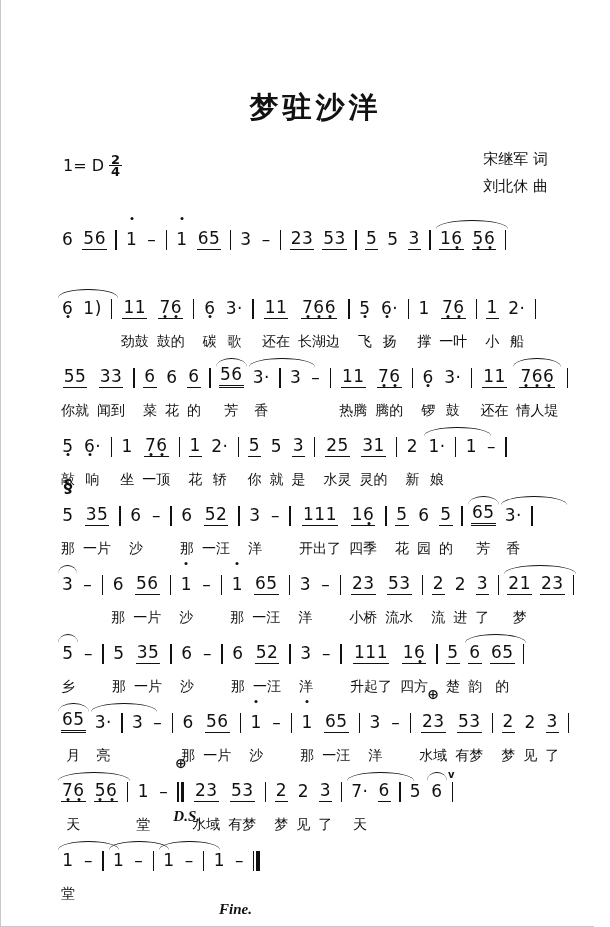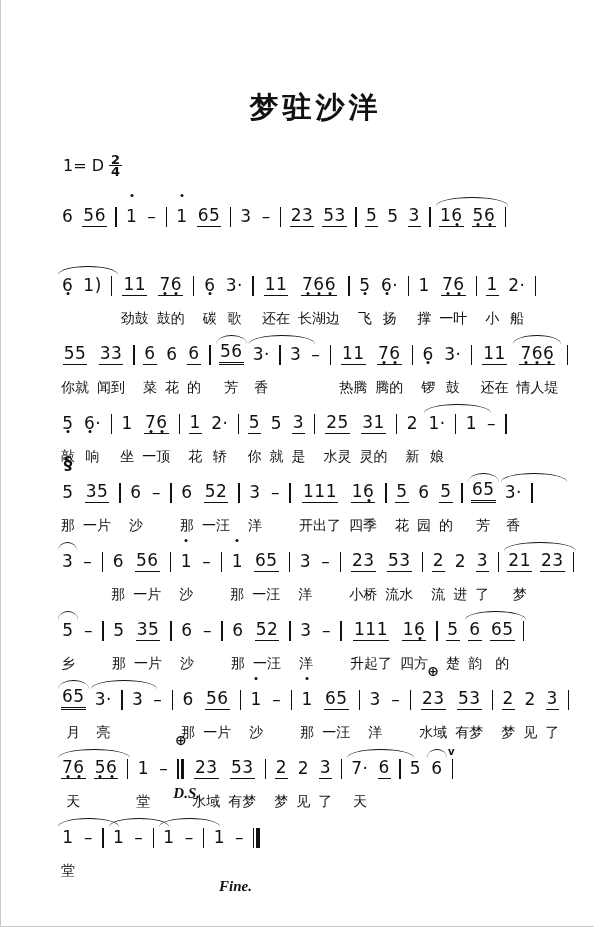--- a/index.html
+++ b/index.html
@@ -53,20 +53,24 @@
 <div class="page">
   <h1 class="title">梦驻沙洋</h1>
   <div class="meta">
     <div class="keysig">
       <span>1= D</span>
       <span class="ts">
         <span class="ts-top">2</span>
         <span class="ts-bot">4</span>
       </span>
     </div>
+    <div class="credits">
+      <div>宋继军 词</div>
+      <div>刘北休 曲</div>
+    </div>
   </div>
   <div class="score" id="score">
       <div class="score-line">
         <span class="tok">
           <span class="dotrow hi"><b>6</b></span>
           <span class="r-nt">
             <b class="nt-i u0">6</b>
           </span>
           <span class="dotrow lo"><b>6</b></span>
           <span class="r-ly"></span>

